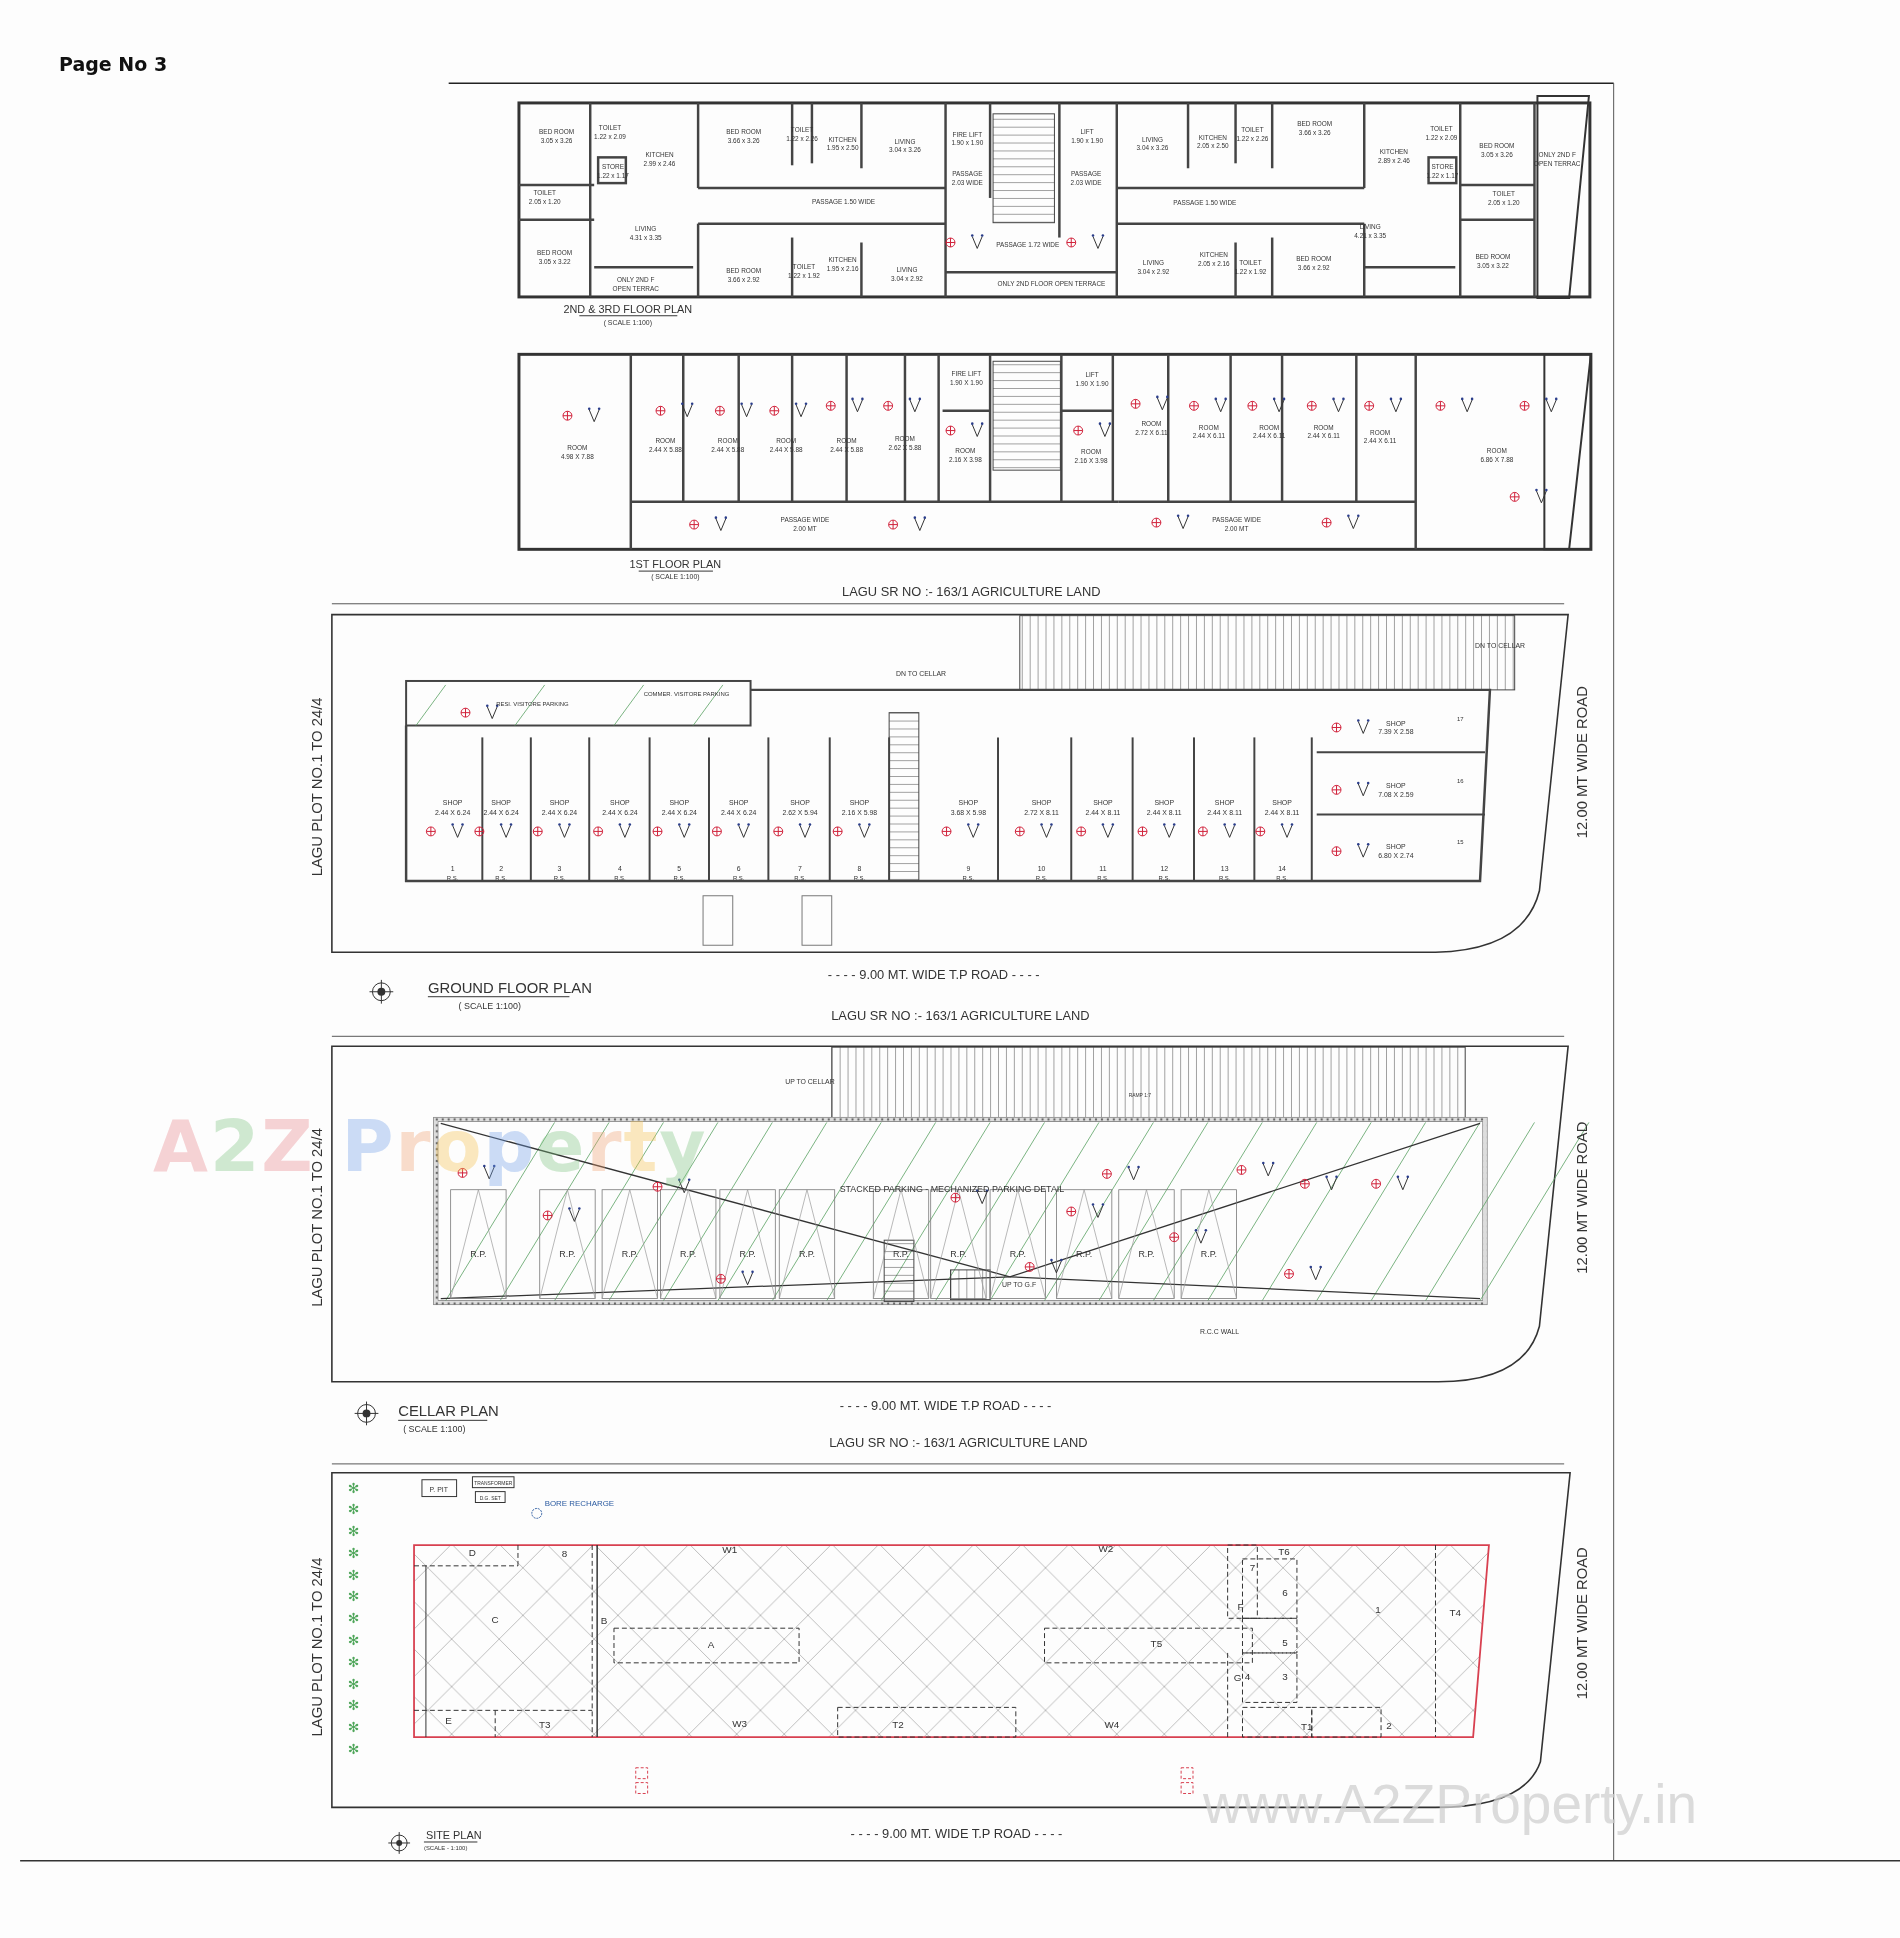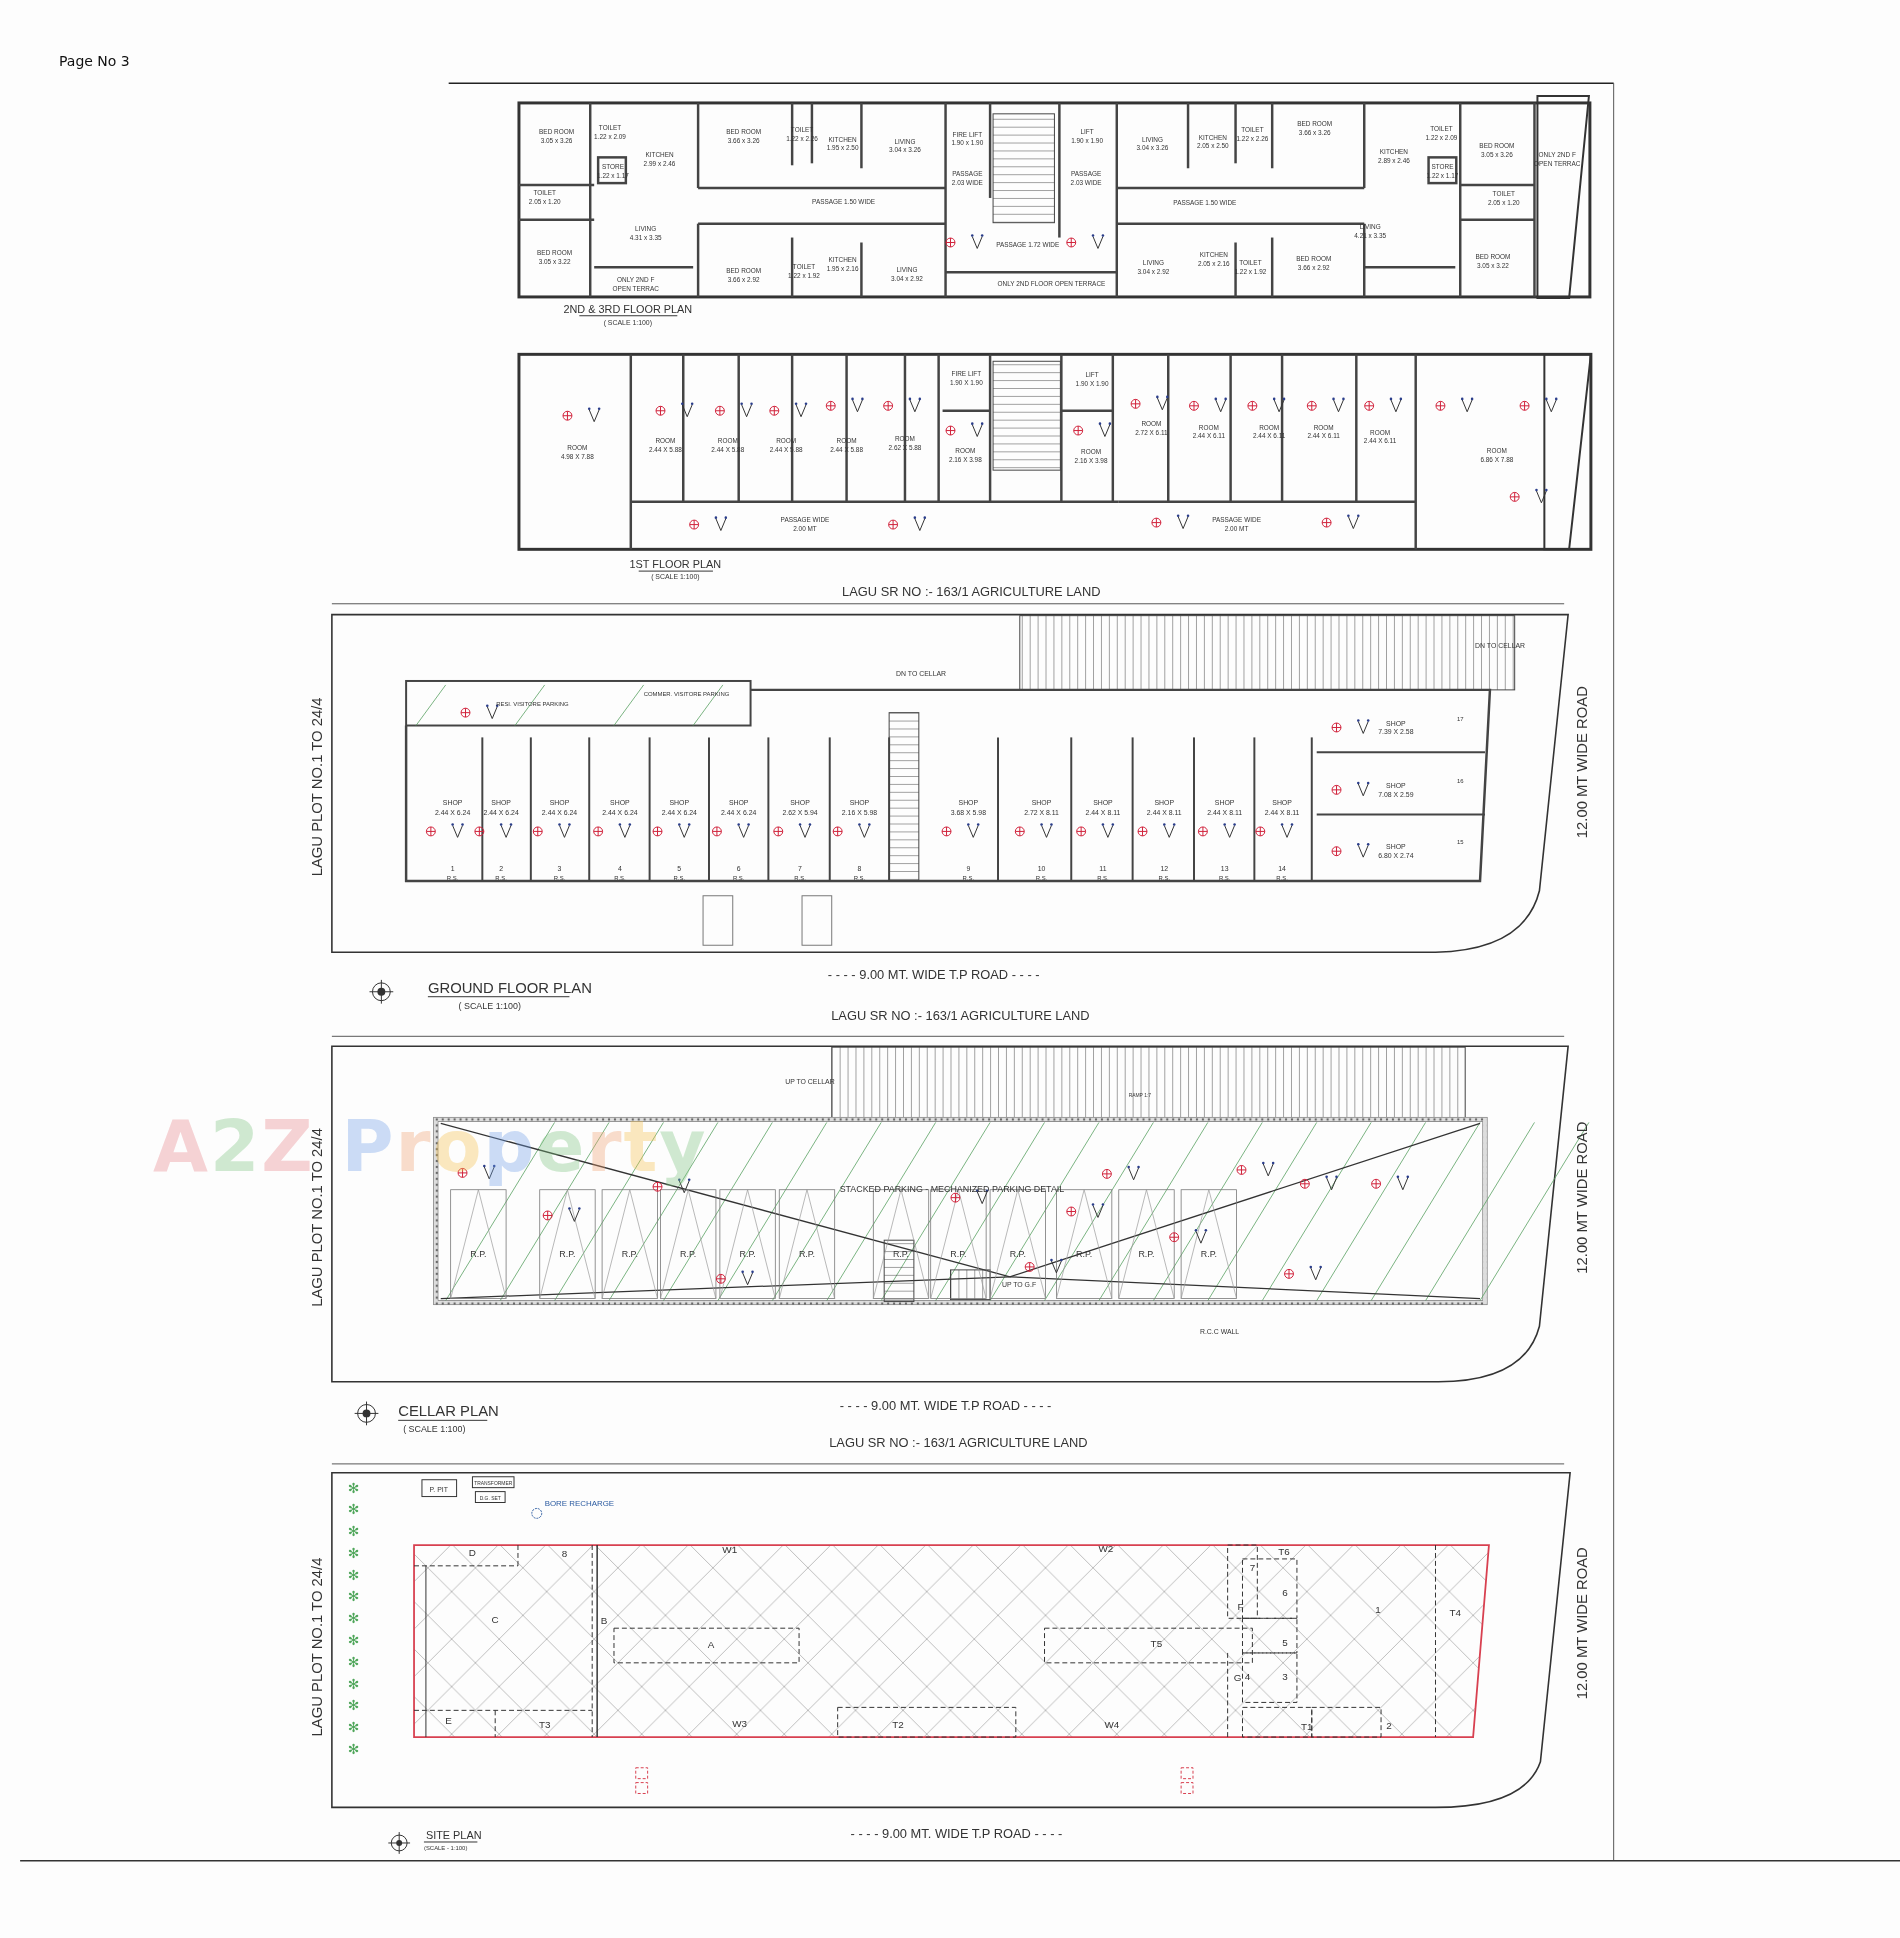--- a/index.html
+++ b/index.html
@@ -1,18 +1,18 @@
 <!DOCTYPE html>
 <html><head>
 <meta charset="utf-8">
 <style>
   html,body{margin:0;padding:0;background:#fff;}
   body{width:1901px;height:1938px;position:relative;overflow:hidden;font-family:"Liberation Sans",sans-serif;color:#222;}
   .page{position:absolute;left:0;top:0;width:1901px;height:1938px;background:#fdfdfd;}
-  .page-no{position:absolute;left:59px;top:53px;font-family:"DejaVu Sans",sans-serif;font-weight:normal;font-size:14px;color:#111;}
+  .page-no{position:absolute;left:59px;top:53px;font-family:"DejaVu Sans",sans-serif;font-weight:bold;font-size:19px;color:#111;}
   svg{position:absolute;left:0;top:0;}
   .t{font-family:"Liberation Sans Narrow","Liberation Sans",sans-serif;fill:#333;}
   .wm{position:absolute;left:153px;top:1061px;font-family:"DejaVu Sans",sans-serif;font-weight:bold;font-size:71px;letter-spacing:2px;opacity:.35;margin-top:44px;}
   .wm span{display:inline-block;}
   .wm2{position:absolute;left:1203px;top:1772px;font-family:"Liberation Sans",sans-serif;font-size:55px;color:#d0d0d0;opacity:.75;}
 </style>
 </head>
 <body>
 
 <div class="page">
@@ -1061,14 +1061,15 @@
       <g stroke="#d84050" fill="none" stroke-dasharray="3 2">
         <rect x="642" y="1786" width="12" height="11"></rect>
           <rect x="642" y="1801" width="12" height="11"></rect>
         <rect x="1193" y="1786" width="12" height="11"></rect>
           <rect x="1193" y="1801" width="12" height="11"></rect>
       </g>
     </g>
   </svg>
 
   <div class="wm"><span style="color: rgb(232, 131, 138);">A</span><span style="color: rgb(124, 196, 127);">2</span><span style="color: rgb(232, 131, 138);">Z</span><span style="color: rgb(255, 255, 255);">&nbsp;</span><span style="color: rgb(111, 158, 232);">P</span><span style="color: rgb(240, 160, 112);">r</span><span style="color: rgb(245, 192, 74);">o</span><span style="color: rgb(111, 158, 232);">p</span><span style="color: rgb(124, 196, 127);">e</span><span style="color: rgb(240, 160, 112);">r</span><span style="color: rgb(245, 192, 74);">t</span><span style="color: rgb(124, 196, 127);">y</span></div>
+  <div class="wm2">www.A2ZProperty.in</div>
 </div>
 
 
 </body></html>

